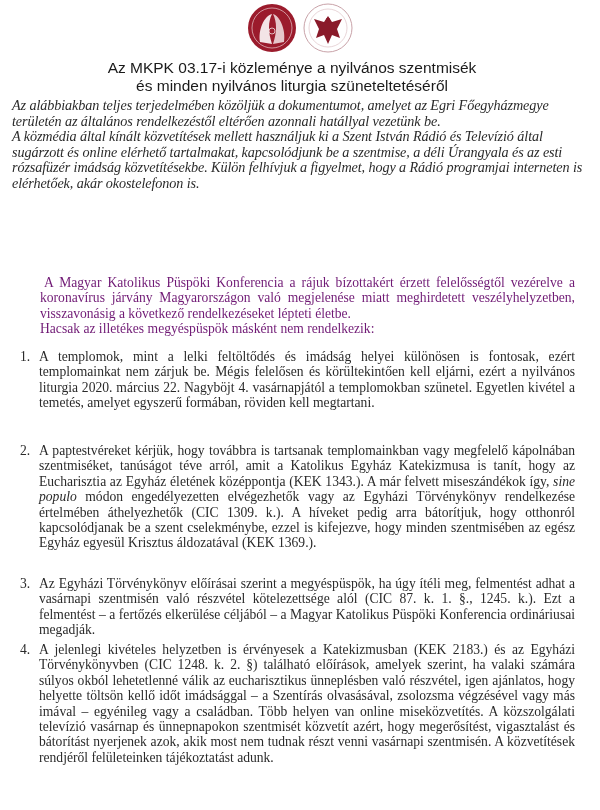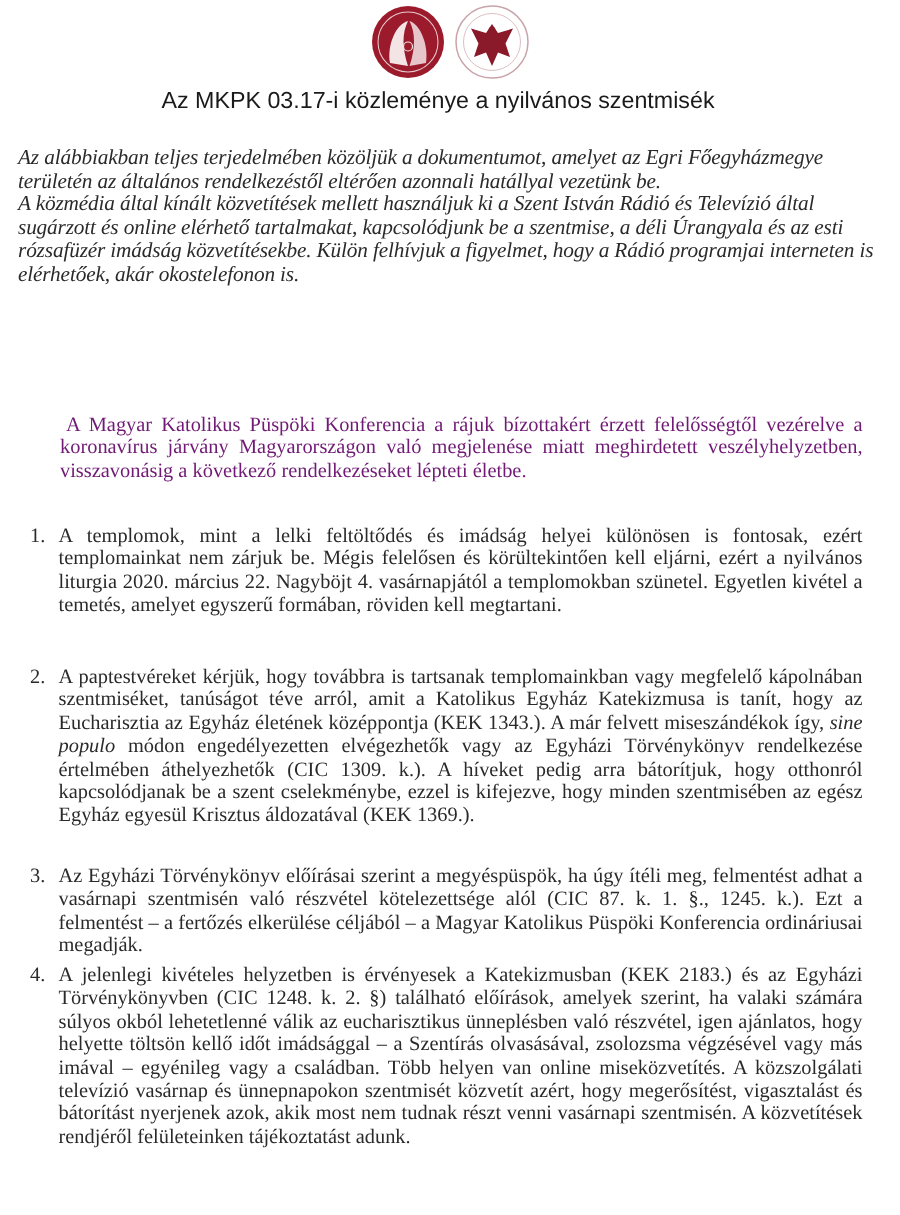--- a/index.html
+++ b/index.html
@@ -40,29 +40,31 @@
   <svg class="logo" viewBox="0 0 52 52">
     <circle cx="26" cy="26" r="24" fill="#ffffff" stroke="#c9a3a9" stroke-width="1"></circle>
     <circle cx="26" cy="26" r="19" fill="none" stroke="#d8b8bd" stroke-width="0.6"></circle>
     <path d="M26 14 L30 20 L40 17 L35 27 L38 36 L30 33 L26 42 L22 33 L14 36 L17 27 L12 17 L22 20 Z" fill="#8a1a2a"></path>
     <circle cx="26" cy="18" r="2.2" fill="#8a1a2a"></circle>
   </svg>
 </div>
 
 <div class="title">
   <div>Az MKPK 03.17-i közleménye a nyilvános szentmisék</div>
+  <div>és minden nyilvános liturgia szüneteltetéséről</div>
 </div>
 
 <div class="intro">
   <p>Az alábbiakban teljes terjedelmében közöljük a dokumentumot, amelyet az Egri Főegyházmegye területén az általános rendelkezéstől eltérően azonnali hatállyal vezetünk be.</p>
   <p>A közmédia által kínált közvetítések mellett használjuk ki a Szent István Rádió és Televízió által sugárzott és online elérhető tartalmakat, kapcsolódjunk be a szentmise, a déli Úrangyala és az esti rózsafüzér imádság közvetítésekbe. Külön felhívjuk a figyelmet, hogy a Rádió programjai interneten is elérhetőek, akár okostelefonon is.</p>
 </div>
 
 <div class="body">
   <p class="indent">A Magyar Katolikus Püspöki Konferencia a rájuk bízottakért érzett felelősségtől vezérelve a koronavírus járvány Magyarországon való megjelenése miatt meghirdetett veszélyhelyzetben, visszavonásig a következő rendelkezéseket lépteti életbe.</p>
+  <p>Hacsak az illetékes megyéspüspök másként nem rendelkezik:</p>
 </div>
 
 <ol class="list" style="position:static;">
 </ol>
 
 <ul class="list item1">
   <li>
     <span class="num">1.</span>
     <span>A templomok, mint a lelki feltöltődés és imádság helyei különösen is fontosak, ezért templomainkat nem zárjuk be. Mégis felelősen és körültekintően kell eljárni, ezért a nyilvános liturgia 2020. március 22. Nagyböjt 4. vasárnapjától a templomokban szünetel. Egyetlen kivétel a temetés, amelyet egyszerű formában, röviden kell megtartani.</span>
   </li>

